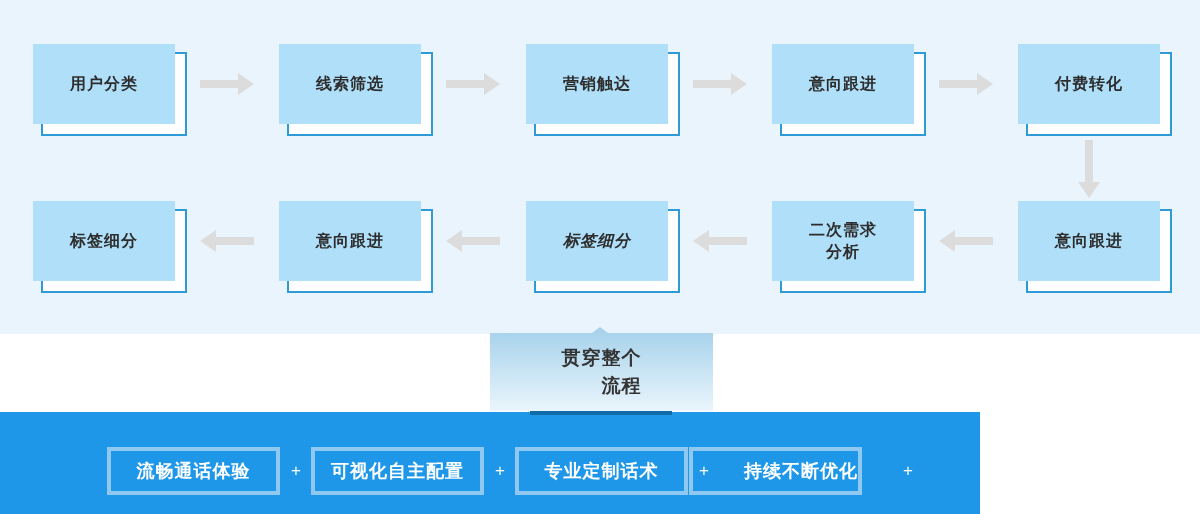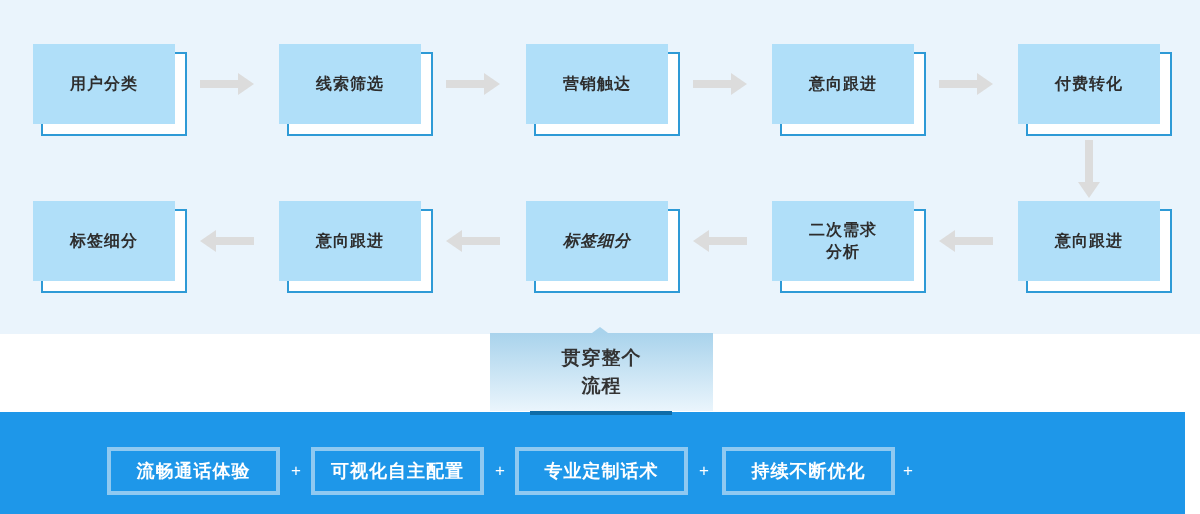--- a/index.html
+++ b/index.html
@@ -89,21 +89,21 @@
     border-left:11px solid transparent;
     border-right:11px solid transparent;
     border-top:16px solid var(--arrow);
   }
   
   .callout {
     position:absolute; left:490px; top:333px;
     width:223px; height:78px;
     background:linear-gradient(180deg, var(--callout-grad-top) 0%, var(--callout-grad-bottom) 100%);
     display:flex; align-items:center; justify-content:center;
-    text-align:center;
+    text-align:right;
     font-size:19px; font-weight:bold;
     letter-spacing:1px;
     color:#333333;
     white-space:pre-line;
     line-height:1.5;
     z-index:3;
   }
   .callout-pointer {
     position:absolute; left:102px; top:-6px;
     width:0; height:0;
@@ -113,21 +113,21 @@
   }
   .callout-shadow {
     position:absolute; left:530px; top:411px;
     width:142px; height:4px;
     background:var(--callout-shadow);
     z-index:2;
   }
   
   .banner {
     position:absolute; left:0; top:412px;
-    width:1185px; height:102px;
+    width:980px; height:102px;
     background:var(--banner-bg);
   }
   .bbox {
     position:absolute; top:35px;
     width:173px; height:48px;
     border:4px solid var(--banner-border);
     display:flex; align-items:center; justify-content:center;
     font-size:18px; font-weight:bold;
     letter-spacing:1px;
     color:var(--banner-text);
@@ -235,19 +235,19 @@
     </div>
     <div class="bplus" style="left:286px;">+</div>
     <div class="bbox" style="left:311px;">
       <span>可视化自主配置</span>
     </div>
     <div class="bplus" style="left:490px;">+</div>
     <div class="bbox" style="left:515px;">
       <span>专业定制话术</span>
     </div>
     <div class="bplus" style="left:694px;">+</div>
-    <div class="bbox" style="left:722px;">
+    <div class="bbox" style="left:689px;justify-content:flex-end;">
       <span>持续不断优化</span>
     </div>
     <div class="bplus" style="left:898px;">+</div>
   </div>
 
 </div>
 
 </body></html>

